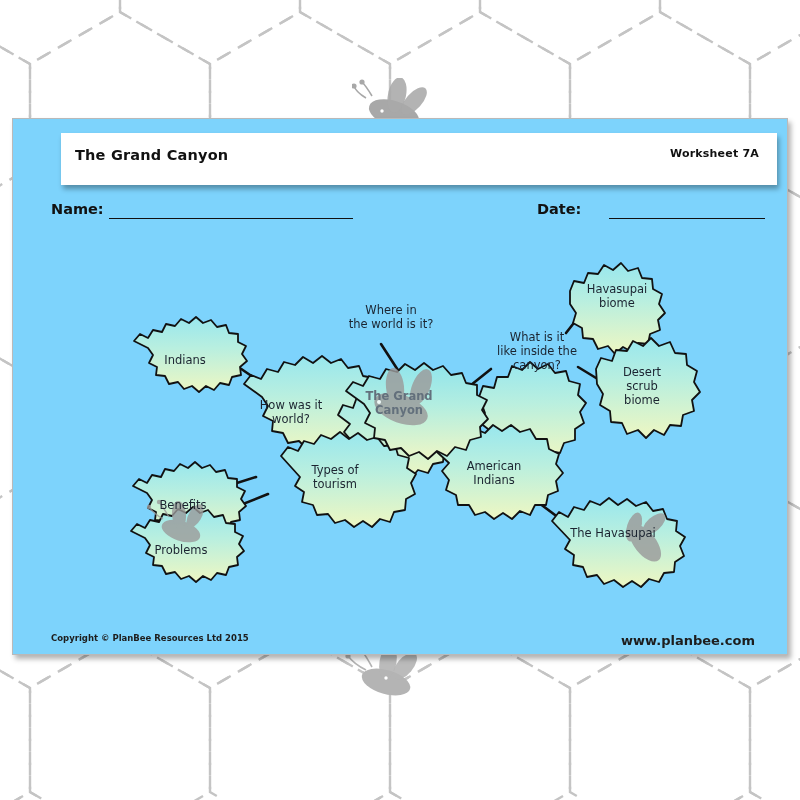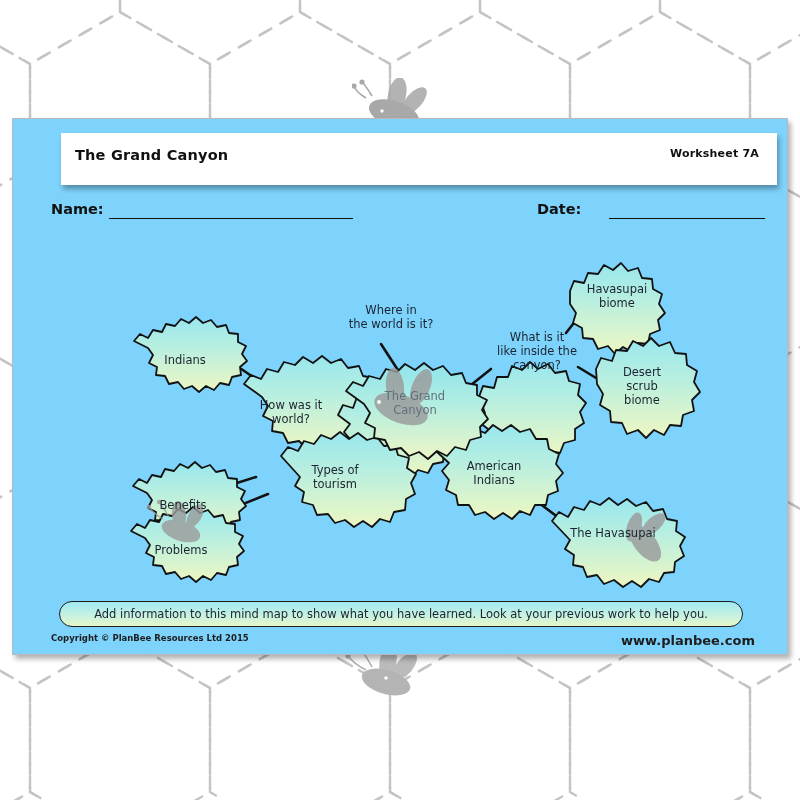--- a/index.html
+++ b/index.html
@@ -383,23 +383,20 @@
 
     <div class="node-label" style="left:600px; top:414px;">The Havasupai</div>
 
     <div class="node-label" style="left:322px; top:358px;">Types of
 tourism</div>
 
     <div class="node-label" style="left:170px; top:386px;">Benefits</div>
 
     <div class="node-label" style="left:168px; top:431px;">Problems</div>
 
-    <div class="node-label center" style="left:402px; top:284px;">The Grand
+    <div class="node-label center" style="left:386px; top:284px;font-weight:bold;">The Grand
 Canyon</div>
 
-    <div id="instruction-banner">
-      <span id="instruction-text">Add information to this mind map to show what you have learned. Look at your previous work to help you.</span>
-    </div>
 
     <div id="copyright">Copyright © PlanBee Resources Ltd 2015</div>
     <div id="website">www.planbee.com</div>
   </div>
 </div>
 
 </body></html>

